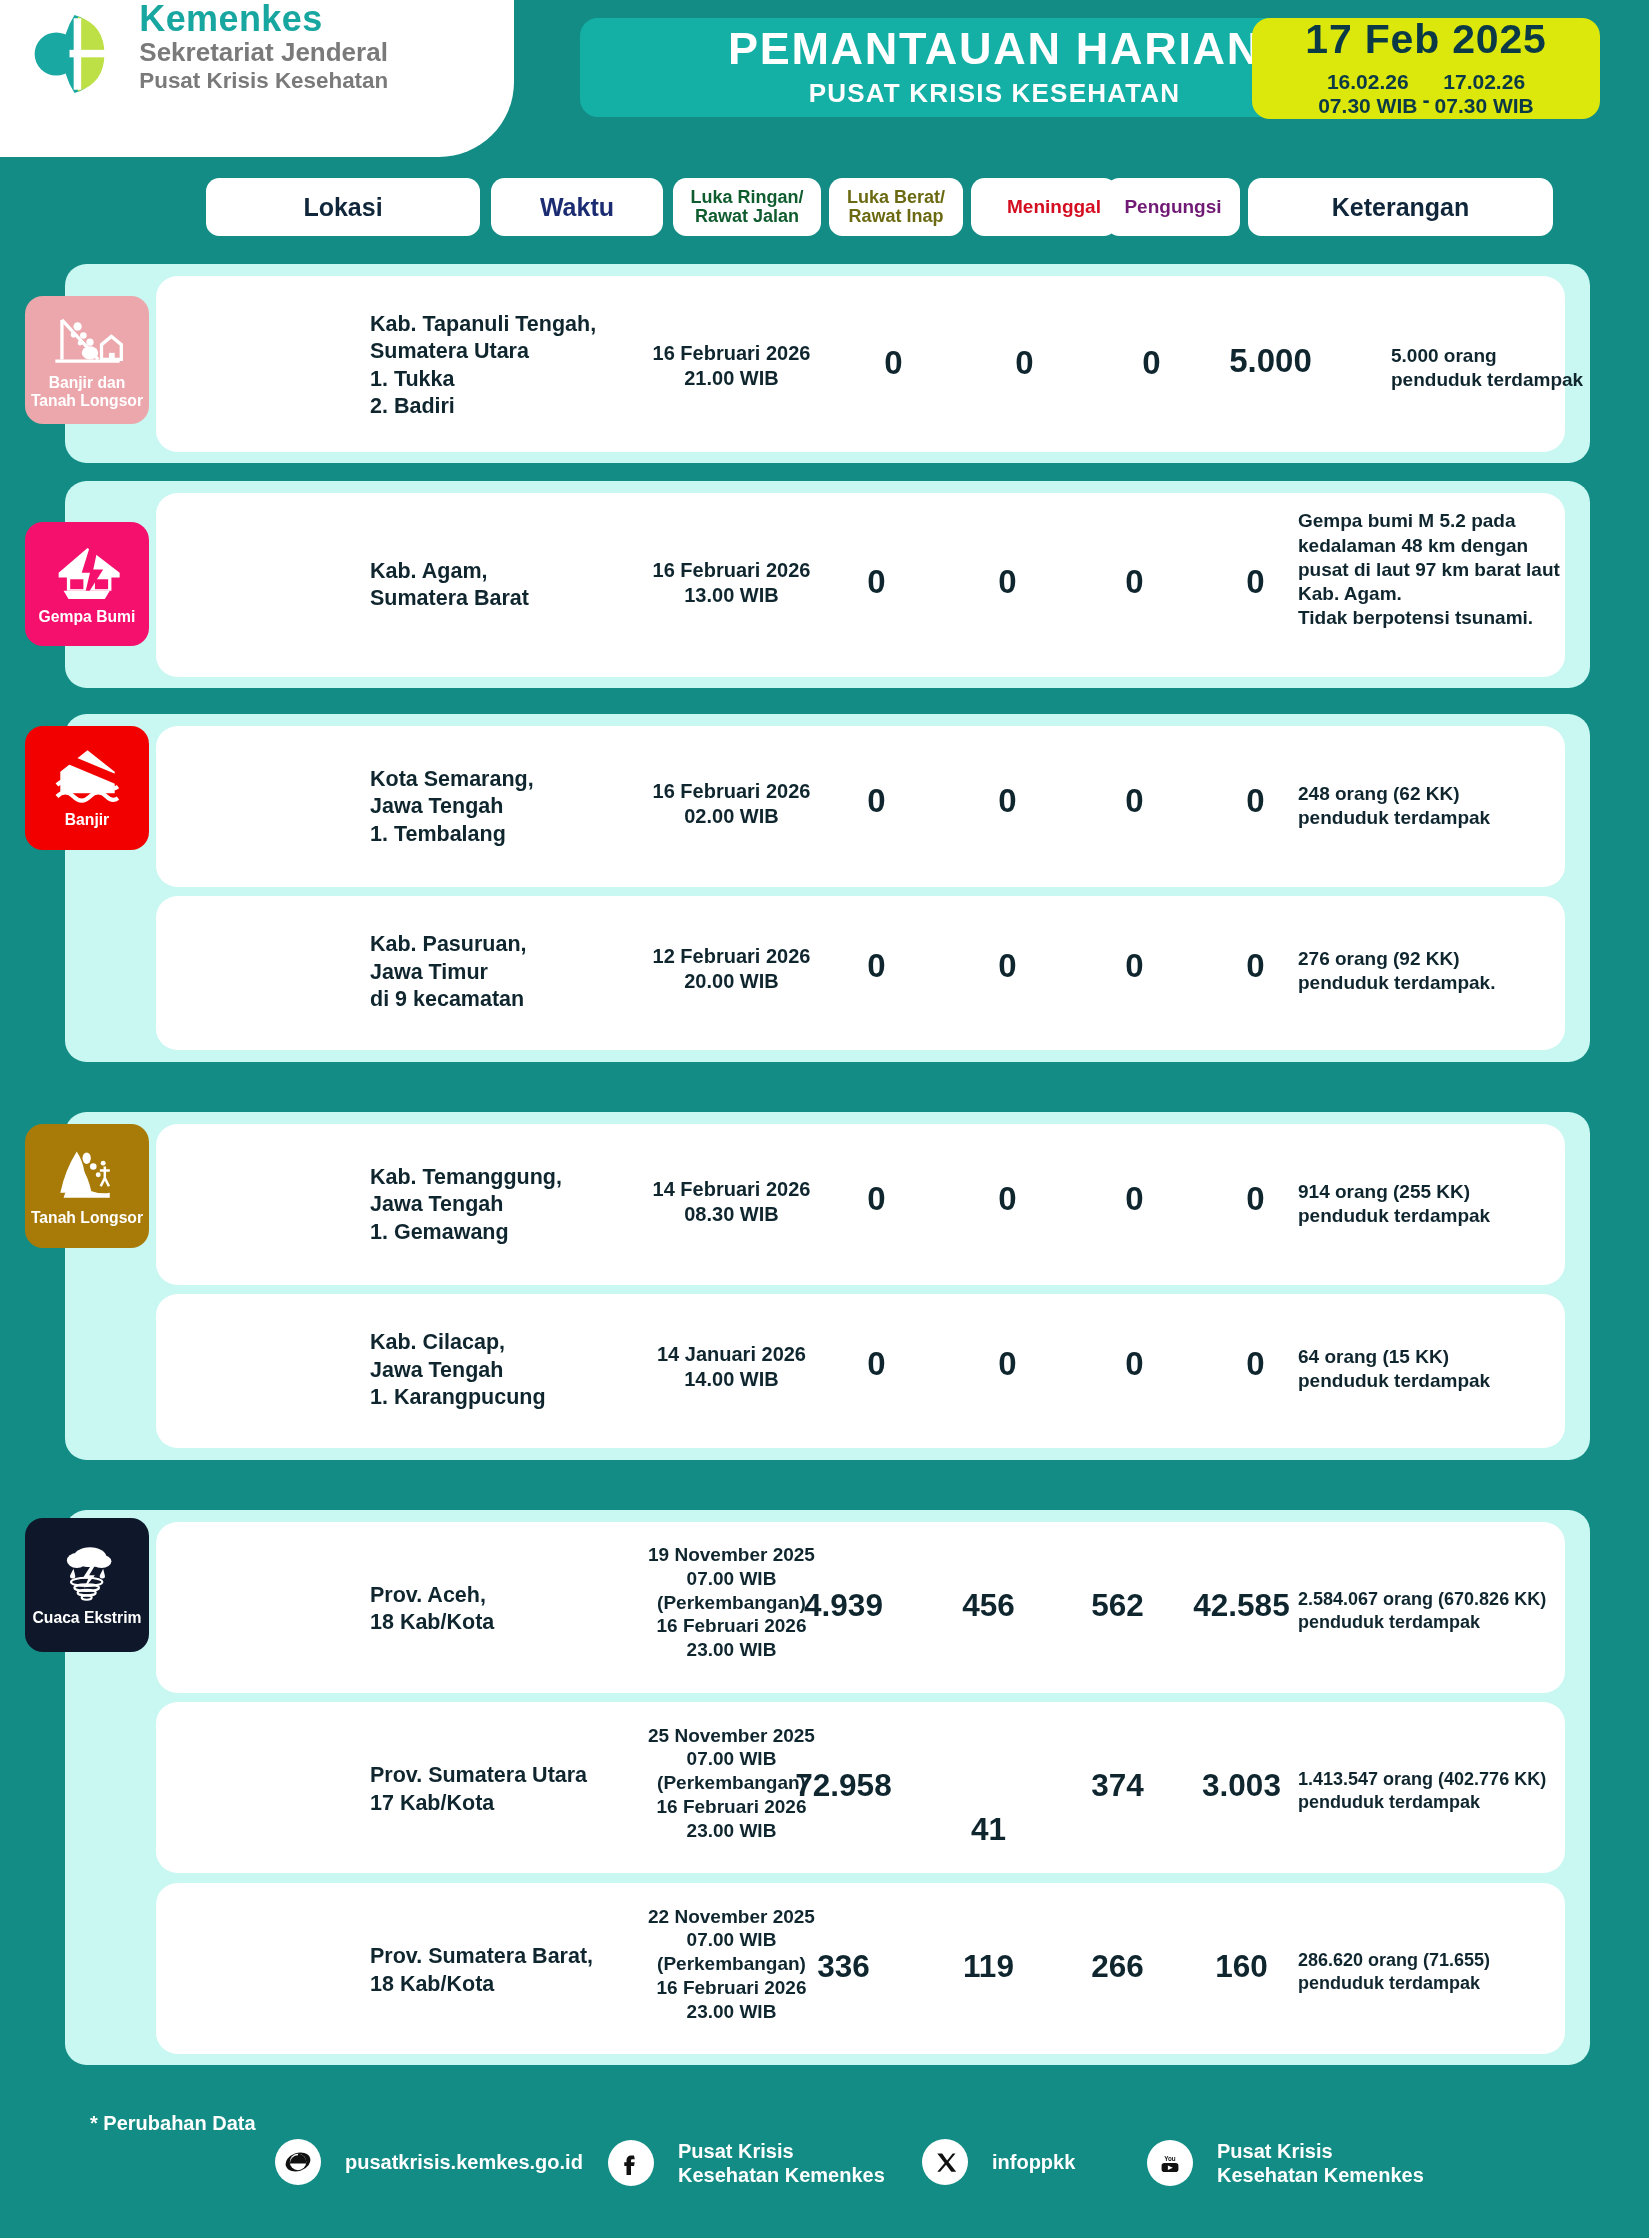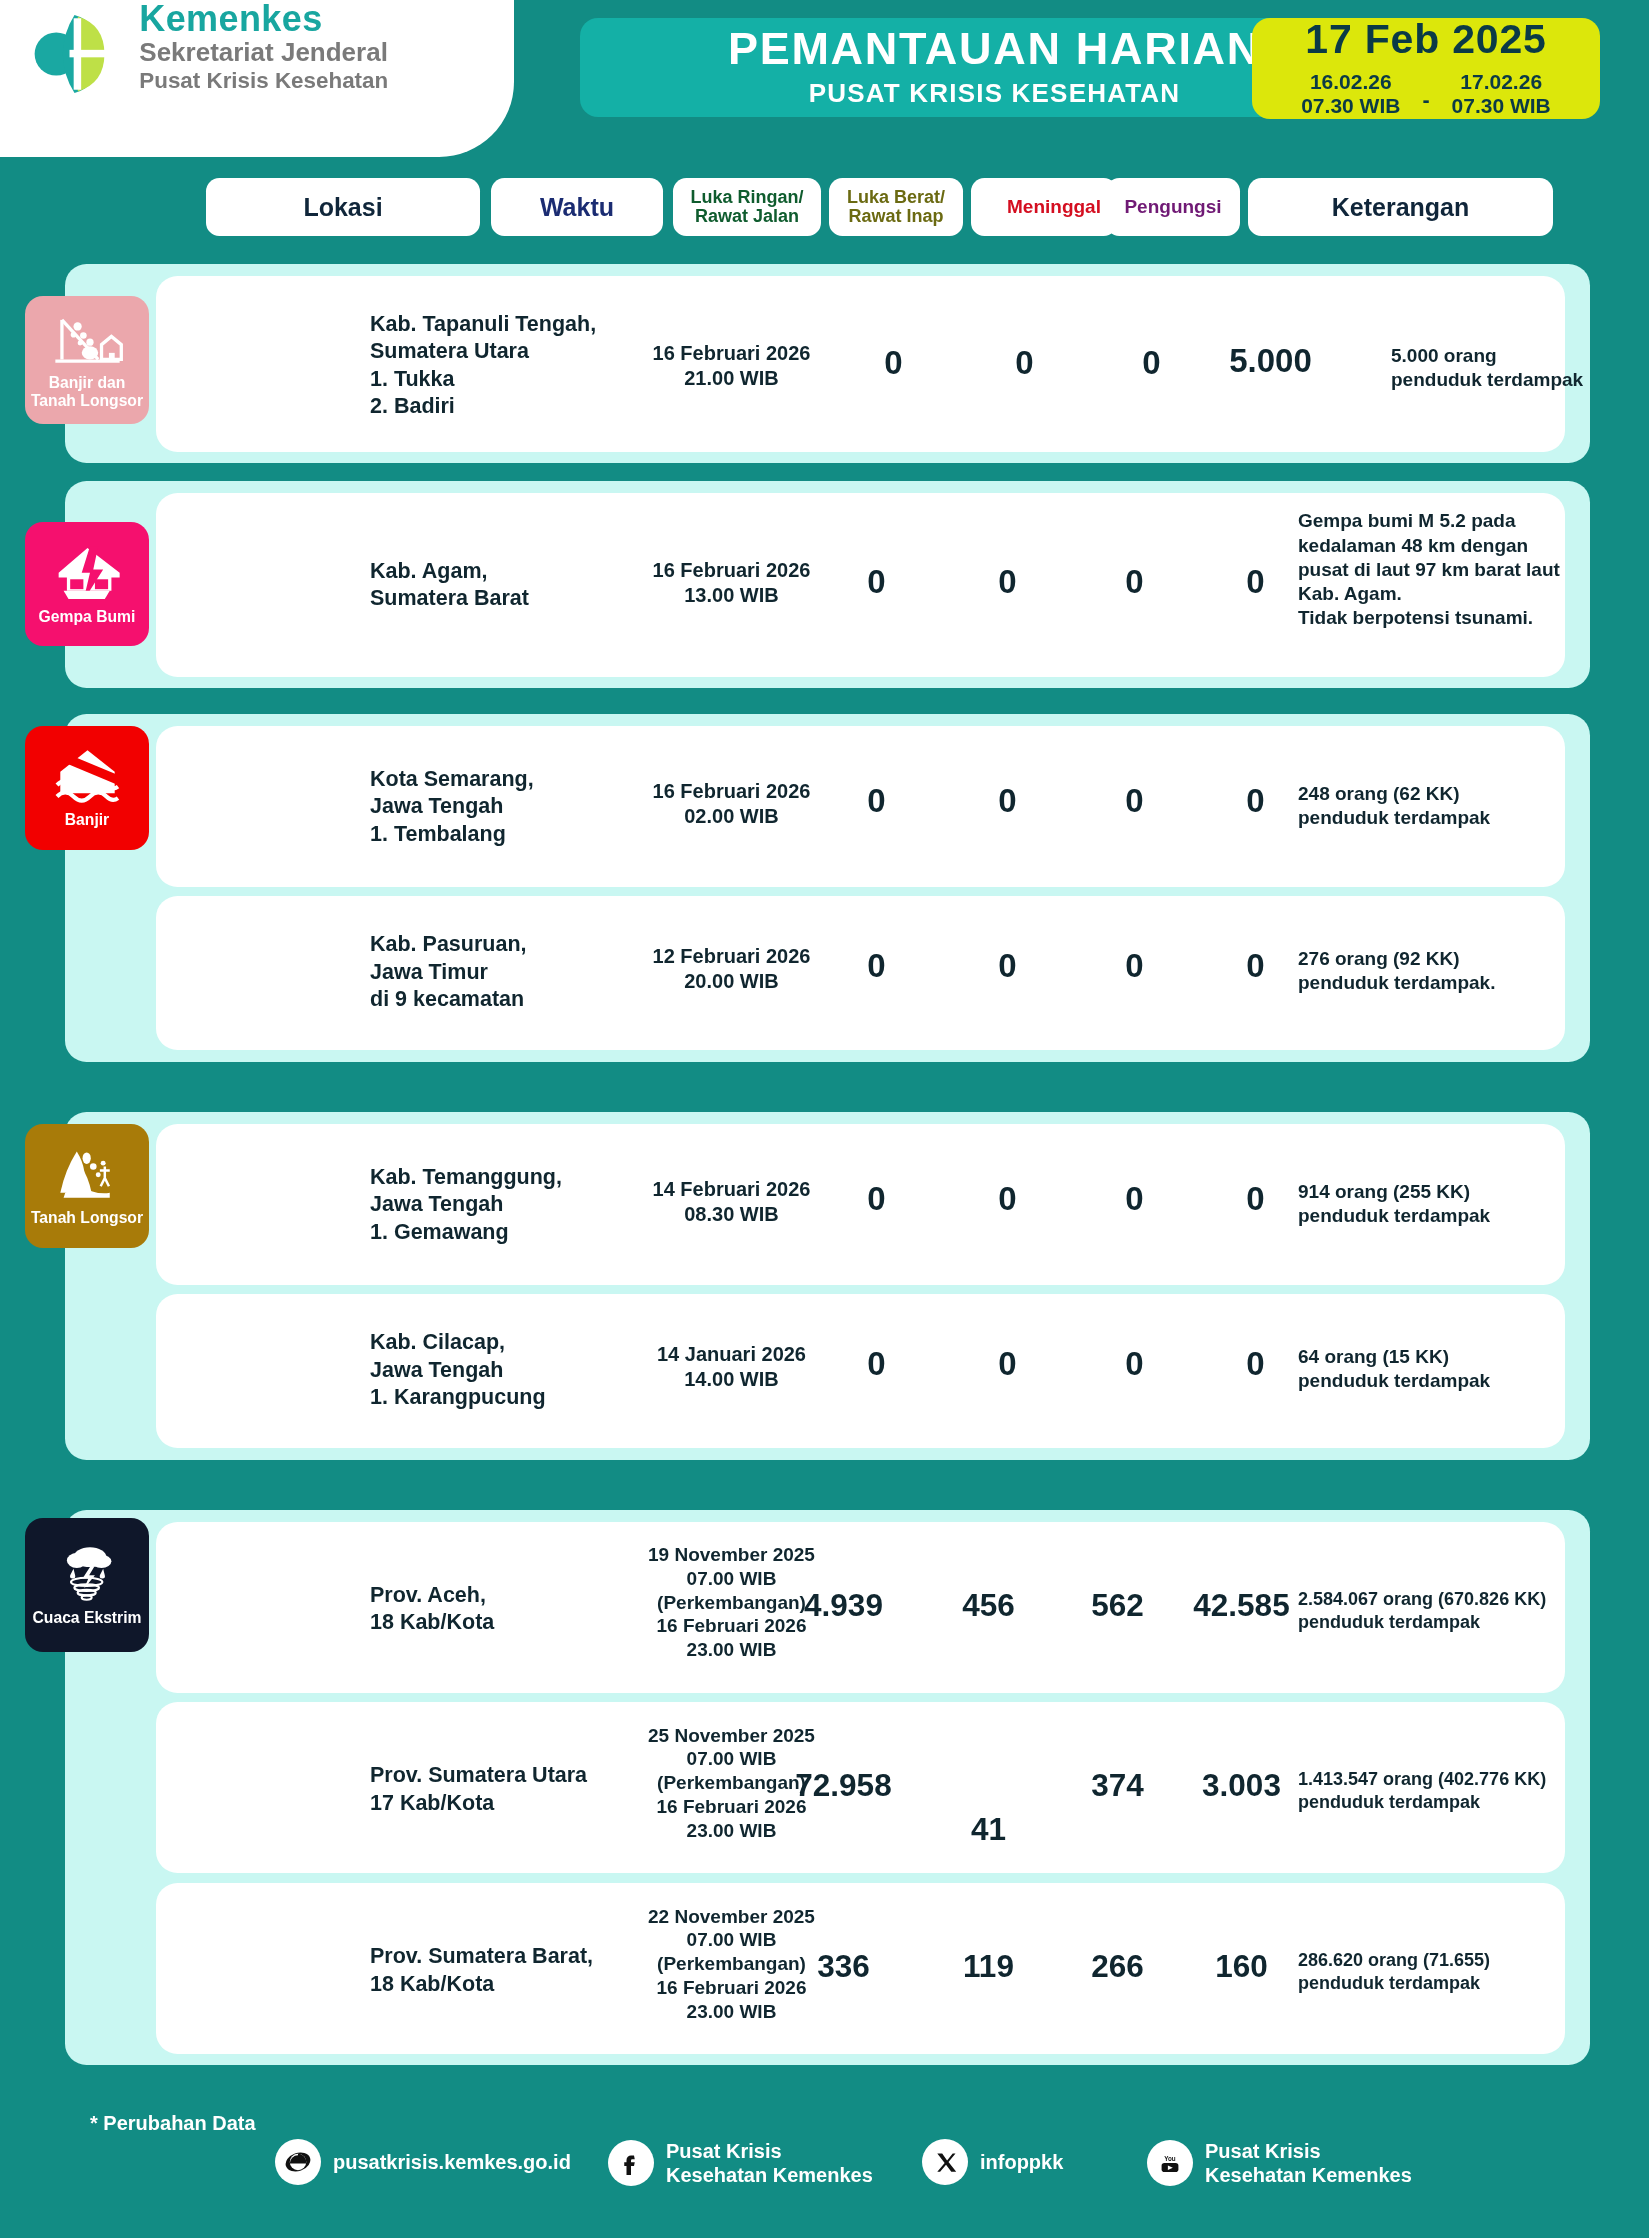--- a/index.html
+++ b/index.html
@@ -36,21 +36,21 @@
   .title-main{ color:#fff; font-size:45px; font-weight:bold; letter-spacing:1.7px; line-height:1; }
   .title-sub{ color:#fff; font-size:26px; font-weight:bold; letter-spacing:1.2px; margin-top:6.6px;}
 
   .date-card{
     position:absolute; left:1252px; top:18px; width:348px; height:101px;
     background:#DCE70B; border-radius:18px;
     display:flex; flex-direction:column; align-items:center; justify-content:center;
     color:#0B3A46;
   }
   .date-big{ font-size:41px; font-weight:bold; line-height:1; letter-spacing:0.8px;}
-  .date-range{ display:flex; align-items:flex-end; margin-top:10px; gap:22px;}
+  .date-range{ display:flex; align-items:flex-end; margin-top:10px; gap:5px;}
   .date-col{ font-size:21px; font-weight:bold; line-height:1.12; text-align:center;}
   .date-dash{ font-size:21.5px; font-weight:bold; align-self:flex-end; padding-bottom:5px;}
 
   
   .colhead{ position:absolute; left:0; top:178px; width:1649px; height:58px;}
   .pill{
     position:absolute; top:0; height:58px; background:#fff; border-radius:13.3px;
     display:flex; align-items:center; justify-content:center; text-align:center;
     font-weight:bold; line-height:1.05;
   }
@@ -79,21 +79,21 @@
   .loc{ left:214px; width:249px; font-size:21.5px; font-weight:bold; line-height:1.28;}
   .waktu{ width:207px; font-size:20px; font-weight:bold; text-align:center; line-height:1.25;}
   .num{ width:157px; font-size:33px; font-weight:bold; text-align:center;}
   .num.small{ font-size:31.5px;}
   .ket{ width:332px; font-size:19px; font-weight:bold; line-height:1.28;}
   .ket.tight{ font-size:18px;}
 
   
   .footer{ position:absolute; left:0; top:2089px; width:1649px; height:150px;}
   .perubahan{ position:absolute; left:90px; top:23px; color:#fff; font-size:20px; font-weight:bold;}
-  .social{ position:absolute; top:50px; display:flex; align-items:center; gap:12px; color:#fff;}
+  .social{ position:absolute; top:50px; display:flex; align-items:center; gap:24px; color:#fff;}
   .circ{ width:46px; height:46px; border-radius:50%; background:#fff; display:flex; align-items:center; justify-content:center; color:#111; flex:0 0 auto;}
   .stxt{ font-size:20px; font-weight:bold; line-height:1.2;}
 </style>
 </head>
 <body>
 
 <div class="header">
 
   <div class="logo-plate">
     <div class="logo-mark">

